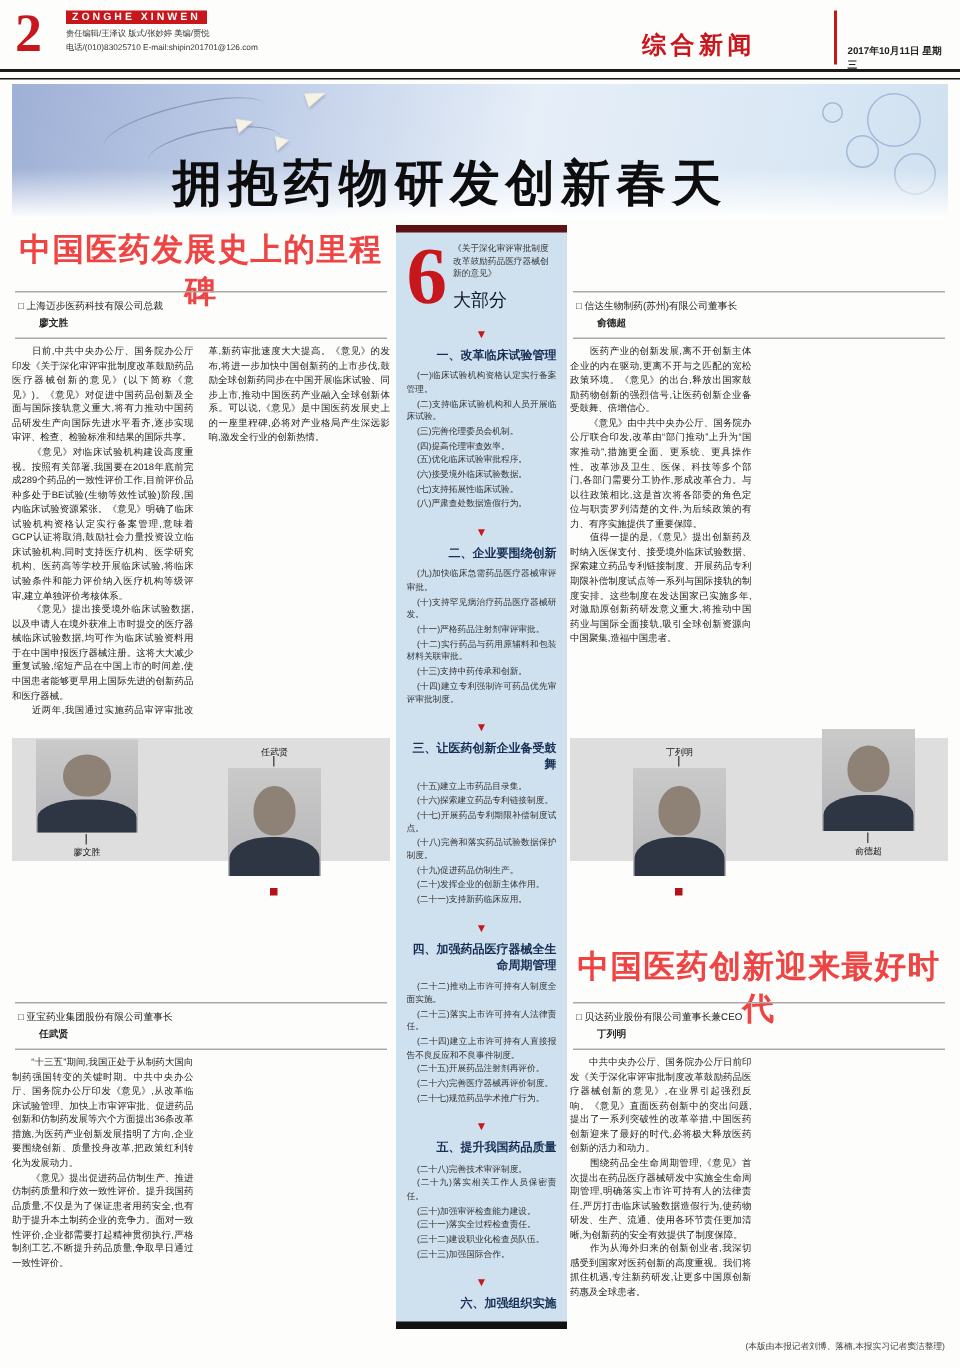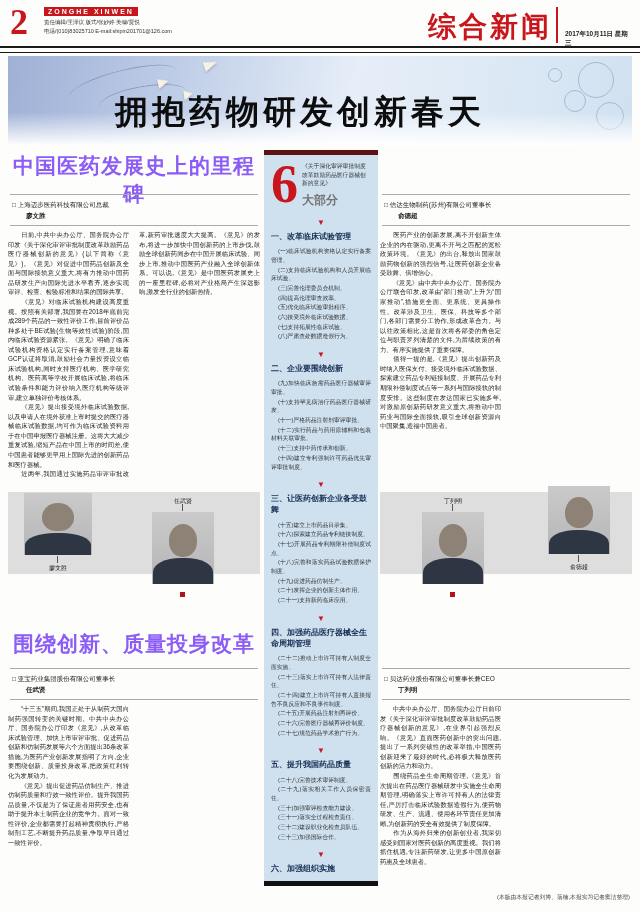--- a/index.html
+++ b/index.html
@@ -6,44 +6,44 @@
   .page{position:relative;width:640px;height:912px;background:#fdfdfb;margin:0 auto;overflow:hidden;
         font-family:"Liberation Sans","DejaVu Sans",sans-serif;color:#222;}
   
   .hdr{position:absolute;left:8px;top:4px;right:8px;height:44px;}
   .pagenum{position:absolute;left:2px;top:0px;font-size:36px;font-weight:bold;color:#c8161d;
            font-family:"Liberation Serif","DejaVu Serif",serif;line-height:1;}
   .pinyin{position:absolute;left:36px;top:3px;background:#c8161d;color:#fff;font-size:7px;
           font-weight:bold;letter-spacing:2px;padding:1px 4px;}
   .staff{position:absolute;left:36px;top:15px;font-size:5.5px;color:#333;}
   .contact{position:absolute;left:36px;top:24px;font-size:5.5px;color:#333;}
-  .secttitle{position:absolute;left:420px;top:4px;font-size:28px;font-weight:bold;color:#c8161d;
+  .secttitle{position:absolute;left:420px;top:16px;font-size:16px;font-weight:bold;color:#c8161d;
              letter-spacing:3px;font-family:"Liberation Sans",sans-serif;}
   .hdr-div{position:absolute;left:548px;top:3px;width:2px;height:36px;background:#c8161d;}
   .masthead{position:absolute;left:557px;top:4px;font-size:15px;font-style:italic;font-weight:bold;
             color:#5a4a46;font-family:"Liberation Serif","DejaVu Serif",serif;letter-spacing:1px;}
   .dateline{position:absolute;left:557px;top:26px;font-size:6.5px;font-weight:bold;color:#222;}
   .rule{position:absolute;left:0px;top:46px;width:640px;height:4px;
         border-top:2px solid #1a1a1a;border-bottom:1px solid #1a1a1a;}
   
   .banner{position:absolute;left:8px;top:56px;width:624px;height:90px;overflow:hidden;
           background:linear-gradient(100deg,#9fb0d6 0%,#bccbe6 25%,#e6eef8 55%,#d9e7f4 85%,#cfe0f0 100%);}
   .banner:after{content:"";position:absolute;left:0;bottom:0;width:100%;height:34px;
           background:linear-gradient(to bottom,rgba(255,255,255,0),#ffffff);}
-  .banner-title{position:absolute;left:0;right:40px;top:34px;text-align:center;font-size:33px;
+  .banner-title{position:absolute;left:0;right:40px;top:44px;text-align:center;font-size:33px;
           font-weight:bold;color:#0d0d0d;letter-spacing:4px;z-index:2;
           font-family:"Liberation Serif","DejaVu Serif",serif;}
   .plane{position:absolute;width:0;height:0;border-left:14px solid #f6f2e4;
          border-top:4px solid transparent;border-bottom:6px solid transparent;
          filter:drop-shadow(0 1px 1px rgba(60,70,100,.35));}
   .trail{position:absolute;border:0;border-top:1px solid rgba(110,120,150,.55);
          border-radius:50%;height:26px;}
   .mol{position:absolute;border:1px solid rgba(150,175,210,.8);border-radius:50%;}
   
-  .headline{position:absolute;font-size:21px;font-weight:bold;color:#8b5cf6;text-align:center;
+  .headline{position:absolute;font-size:21px;font-weight:bold;color:#ef4444;text-align:center;
             letter-spacing:1px;font-family:"Liberation Serif","DejaVu Serif",serif;width:252px;}
   .byline{position:absolute;width:244px;font-size:6.5px;color:#222;border-top:1px solid #aaa;
           border-bottom:1px solid #aaa;padding:4px 2px;line-height:1.7;}
   .byline .nm{display:block;padding-left:14px;font-weight:bold;}
   .bodytx{position:absolute;width:252px;font-size:6.3px;line-height:1.52;color:#1c1c1c;
           text-align:justify;column-count:2;column-gap:10px;column-fill:auto;
           white-space:pre-wrap;overflow:hidden;}
   
   .grayband{position:absolute;height:82px;background:#dedede;}
   .photo{position:absolute;background:linear-gradient(to bottom,#cacaca,#b5b5b8);overflow:hidden;}
@@ -57,23 +57,23 @@
   
   .cpanel{position:absolute;left:264px;top:150px;width:114px;height:736px;background:#cfe1ef;}
   .cpanel .topbar{position:absolute;left:0;top:0;width:100%;height:5px;background:#5d1216;}
   .cpanel .botbar{position:absolute;left:0;bottom:0;width:100%;height:5px;background:#111;}
   .cp-inner{position:absolute;left:7px;right:7px;top:12px;bottom:10px;overflow:hidden;}
   .cp-top{display:flex;}
   .cp-six{font-size:54px;line-height:.85;font-weight:bold;color:#c8161d;
           font-family:"Liberation Serif","DejaVu Serif",serif;}
   .cp-docwrap{margin-left:4px;}
   .cp-doc{font-size:5.8px;line-height:1.5;color:#333;}
-  .cp-suffix{font-size:12px;font-weight:bold;color:#737373;margin-top:4px;}
+  .cp-suffix{font-size:12px;font-weight:normal;color:#0f172a;margin-top:4px;}
   .cp-arrow{text-align:center;color:#c8161d;font-size:8px;margin:9px 0 4px;}
-  .cp-heading{font-size:8px;font-weight:bold;color:#182f55;text-align:left;margin:0 0 5px;
+  .cp-heading{font-size:8px;font-weight:bold;color:#182f55;text-align:right;margin:0 0 5px;
               line-height:1.4;}
   .cp-item{font-size:5.8px;line-height:1.5;color:#333;margin:0 0 1px;text-align:justify;
            text-indent:1.2em;}
   
   .footnote{position:absolute;right:10px;top:893px;font-size:5.8px;color:#444;}
 </style>
 </head>
 <body>
 
 <div class="page">
@@ -146,28 +146,28 @@
     </div>
   <div class="reddot" style="left:450px;top:592px;"></div>
 
   <div class="photo" style="left:548px;top:486px;width:62px;height:68px;">
       <span class="head"></span>
       <span class="torso"></span>
     </div>
   <div class="ptick" style="left:578px;top:555px;"></div>
   <div class="pcap" style="left:544px;top:563px;">俞德超</div>
 
-  <div class="headline" style="left:8px;top:630px;">围绕创新、质量投身改革</div>
   <div class="byline" style="left:10px;top:668px;">
     <span>□ 亚宝药业集团股份有限公司董事长</span>
     <span class="nm">任武贤</span>
   </div>
   <div class="bodytx" style="left:8px;top:704px;height:200px;">　　“十三五”期间,我国正处于从制药大国向制药强国转变的关键时期。中共中央办公厅、国务院办公厅印发《意见》,从改革临床试验管理、加快上市审评审批、促进药品创新和仿制药发展等六个方面提出36条改革措施,为医药产业创新发展指明了方向,企业要围绕创新、质量投身改革,把政策红利转化为发展动力。
 　　《意见》提出促进药品仿制生产、推进仿制药质量和疗效一致性评价。提升我国药品质量,不仅是为了保证患者用药安全,也有助于提升本土制药企业的竞争力。面对一致性评价,企业都需要打起精神贯彻执行,严格制剂工艺,不断提升药品质量,争取早日通过一致性评价。</div>
 
+  <div class="headline" style="left:380px;top:630px;">中国医药创新迎来最好时代</div>
   <div class="byline" style="left:382px;top:668px;">
     <span>□ 贝达药业股份有限公司董事长兼CEO</span>
     <span class="nm">丁列明</span>
   </div>
   <div class="bodytx" style="left:380px;top:704px;height:182px;">　　中共中央办公厅、国务院办公厅日前印发《关于深化审评审批制度改革鼓励药品医疗器械创新的意见》,在业界引起强烈反响。《意见》直面医药创新中的突出问题,提出了一系列突破性的改革举措,中国医药创新迎来了最好的时代,必将极大释放医药创新的活力和动力。
 　　围绕药品全生命周期管理,《意见》首次提出在药品医疗器械研发中实施全生命周期管理,明确落实上市许可持有人的法律责任,严厉打击临床试验数据造假行为,使药物研发、生产、流通、使用各环节责任更加清晰,为创新药的安全有效提供了制度保障。
 　　作为从海外归来的创新创业者,我深切感受到国家对医药创新的高度重视。我们将抓住机遇,专注新药研发,让更多中国原创新药惠及全球患者。</div>
 
   <div class="cpanel">
     <div class="topbar"></div>

